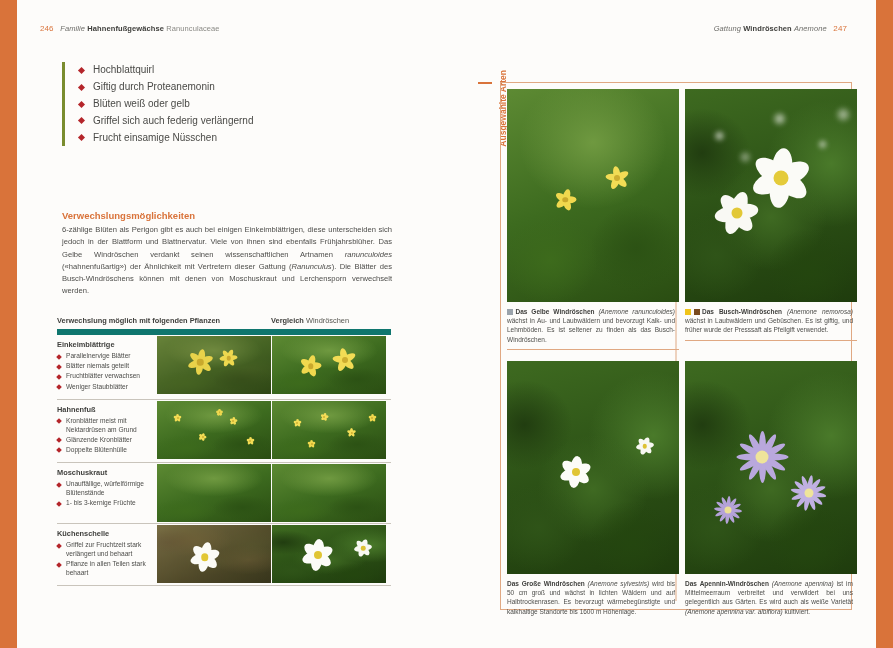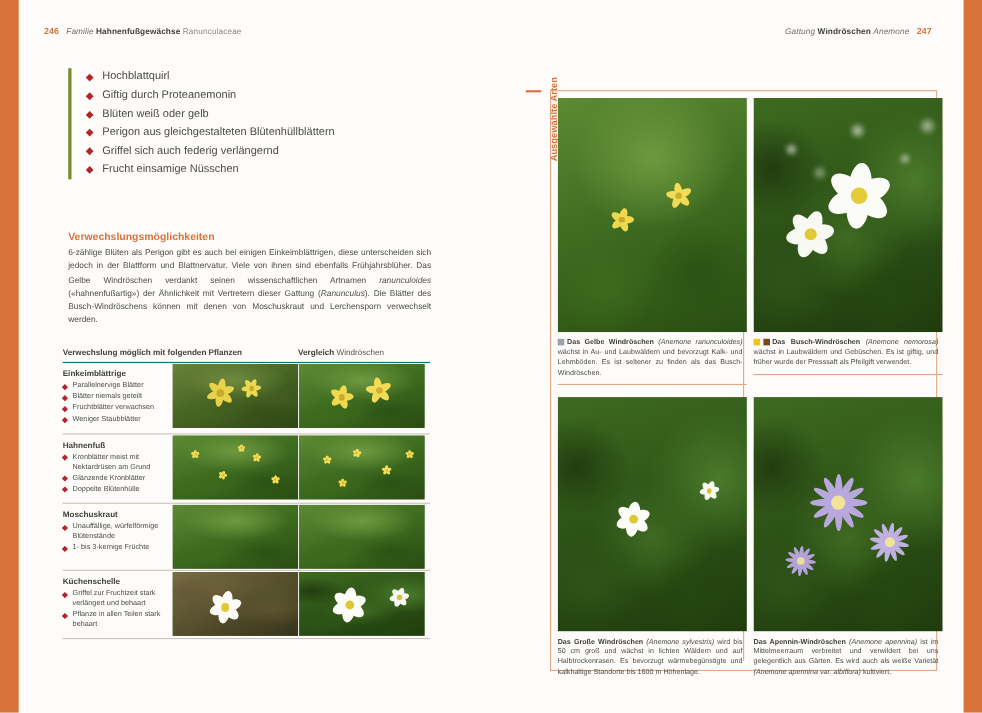--- a/index.html
+++ b/index.html
@@ -23,21 +23,21 @@
   .bleed.right { right: 0; }
 
   .spread { position: absolute; inset: 0; }
 
   
   .runhead {
     position: absolute; top: 24px;
     font-size: 7.5px; color: #4a4a48; letter-spacing: .1px;
     white-space: nowrap;
   }
-  .runhead .folio { color: #d9733a; font-weight: bold; font-size: 8px; }
+  .runhead .folio { color: #d9733a; font-weight: normal; font-size: 8px; }
   .runhead .ital { font-style: italic; color: #6d6d69; }
   .runhead .bold { font-weight: bold; color: #3d3d3a; }
   .runhead .light { color: #8a8a85; }
   .runhead.left { left: 40px; }
   .runhead.right { right: 46px; text-align: right; }
 
   
   .merkmale {
     position: absolute; left: 62px; top: 62px; width: 330px;
     border-left: 3px solid #7a8c2e; padding-left: 14px;
@@ -68,21 +68,21 @@
     text-align: justify;
   }
   .bodytext i { font-style: italic; }
 
   
   .cmp {
     position: absolute; left: 57px; top: 316px; width: 334px;
   }
   .cmp-head {
     display: flex; font-size: 7.4px; font-weight: bold; color: #3f3f3c;
-    padding-bottom: 4px; border-bottom: 1px solid #0f766e; justify-content: space-between;
+    padding-bottom: 4px; border-bottom: 6px solid #0f766e; justify-content: space-between;
   }
   .cmp-head .c1 { width: 214px; }
   .cmp-head .c2 { width: 120px; }
   .cmp-head .norm { font-weight: normal; color: #55554f; }
 
   .cmp-row { display: flex; border-bottom: 1px solid #c9c4bb; }
   .cmp-cell-text {
     width: 100px; padding: 5px 6px 6px 0;
   }
   .cmp-cell-text h4 {
@@ -209,21 +209,20 @@
       <span class="ital">Anemone</span>
       &nbsp;
       <span class="folio">247</span>
     </div>
 
     <div class="merkmale">
       <ul class="mlist" id="merkmale-list">
           <li><span class="bullet-d"></span><span>Hochblattquirl</span></li>
           <li><span class="bullet-d"></span><span>Giftig durch Proteanemonin</span></li>
           <li><span class="bullet-d"></span><span>Blüten weiß oder gelb</span></li>
-          <li><span class="bullet-d"></span><span>Perigon aus gleichgestalteten Blütenhüllblättern</span></li>
           <li><span class="bullet-d"></span><span>Griffel sich auch federig verlängernd</span></li>
           <li><span class="bullet-d"></span><span>Frucht einsamige Nüsschen</span></li>
         </ul>
     </div>
 
     <div class="section-title">Verwechslungsmöglichkeiten</div>
     <div class="bodytext" id="confusion-paragraph"><span>6-zähligе Blüten als Perigon gibt es auch bei einigen Einkeimblättrigen, diese unterscheiden sich jedoch in der Blattform und Blattnervatur. Viele von ihnen sind ebenfalls Frühjahrsblüher. Das Gelbe Windröschen verdankt seinen wissenschaftlichen Artnamen </span><i>ranunculoides</i><span> («hahnenfußartig») der Ähnlichkeit mit Vertretern dieser Gattung (</span><i>Ranunculus</i><span>). Die Blätter des Busch-Windröschens können mit denen von Moschuskraut und Lerchensporn verwechselt werden.</span></div>
 
     <div class="cmp">
       <div class="cmp-head">

